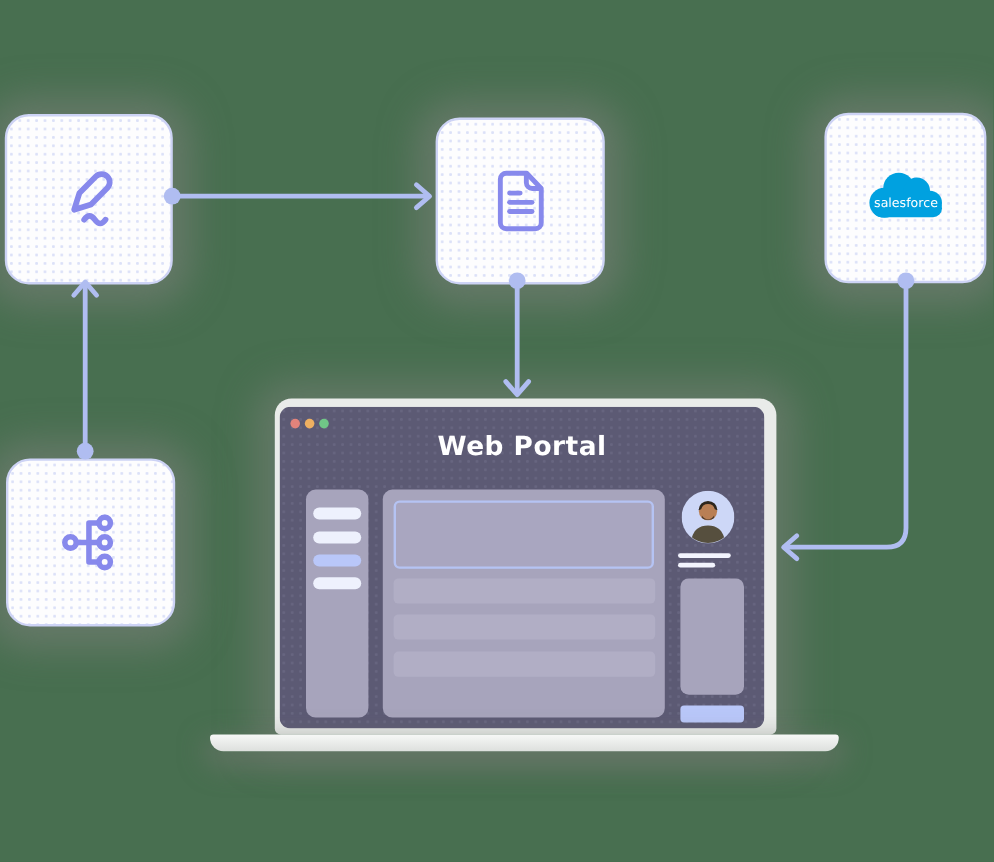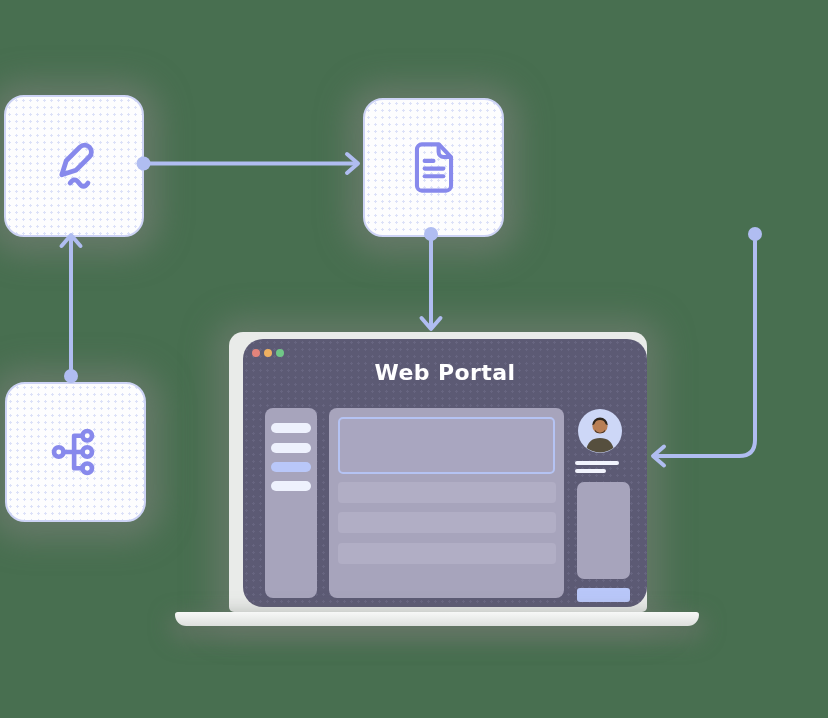--- a/index.html
+++ b/index.html
@@ -18,25 +18,25 @@
     display:flex;align-items:center;justify-content:center;
   }
 
   
   .laptop-screen{
     position:absolute;left:229px;top:332px;width:418px;height:280px;
     background:#e9ebe9;border-radius:14px 14px 5px 5px;
     box-shadow:0 2px 30px 16px rgba(126,130,124,0.5);
   }
   .screen-inner{
-    position:absolute;left:14px;top:7px;width:404px;height:268px;
+    position:absolute;left:4px;top:7px;width:404px;height:268px;
     background-color:#5c5a74;
     background-image:radial-gradient(circle,rgba(170,170,200,0.14) 1px,transparent 1.35px);
     background-size:7px 7px;
-    border-radius:20px;
+    border-radius:9px;
   }
   .laptop-base{
     position:absolute;left:175px;top:612px;width:524px;height:14px;
     background:linear-gradient(#f7f8f7,#dde0dd);
     border-radius:3px 3px 12px 12px;
     box-shadow:0 9px 20px 6px rgba(112,118,110,0.55);
   }
 
   .traffic{position:absolute;left:9px;top:10px;display:flex;gap:4px;}
   .traffic span{width:8px;height:8px;border-radius:50%;display:block;}
@@ -90,20 +90,32 @@
       <g fill="none" stroke="#8789ec" stroke-width="3.7" stroke-linecap="round" stroke-linejoin="round">
         <path d="M24.5 4 H9 a4.5 4.5 0 0 0 -4.5 4.5 v33 a4.5 4.5 0 0 0 4.5 4.5 h22 a4.5 4.5 0 0 0 4.5 -4.5 V15.5 Z"></path>
         <path d="M24.2 4.6 V11 a4.5 4.5 0 0 0 4.5 4.5 H35"></path>
         <path d="M11.5 19 h8"></path>
         <path d="M11.5 26 h17"></path>
         <path d="M11.5 33 h17"></path>
       </g>
     </svg>
   </div>
 
+  <div class="card" style="left:687px;top:94px;width:131px;height:138px;">
+    <svg width="68" height="46" viewBox="0 0 68 46">
+      <g fill="#00a1e0">
+        <circle cx="16" cy="27" r="12.5"></circle>
+        <circle cx="28" cy="15" r="13"></circle>
+        <circle cx="43" cy="17" r="11"></circle>
+        <circle cx="54" cy="27" r="10"></circle>
+        <rect x="6" y="24" width="58" height="15" rx="7.5"></rect>
+      </g>
+      <text x="34" y="30.5" text-anchor="middle" font-size="10.5" fill="#ffffff">salesforce</text>
+    </svg>
+  </div>
 
   <div class="card" style="left:5px;top:382px;width:137px;height:136px;">
     <svg width="60" height="60" viewBox="0 0 48 48">
       <g fill="none" stroke="#8789ec" stroke-width="3.7" stroke-linecap="round" stroke-linejoin="round">
         <path d="M14 24 H29"></path>
         <path d="M29 11 H22.5 V37 H29"></path>
         <circle cx="10.2" cy="24" r="3.8" fill="#fdfdfe"></circle>
         <circle cx="33" cy="11" r="3.8" fill="#fdfdfe"></circle>
         <circle cx="33" cy="24" r="3.8" fill="#fdfdfe"></circle>
         <circle cx="33" cy="37" r="3.8" fill="#fdfdfe"></circle>

